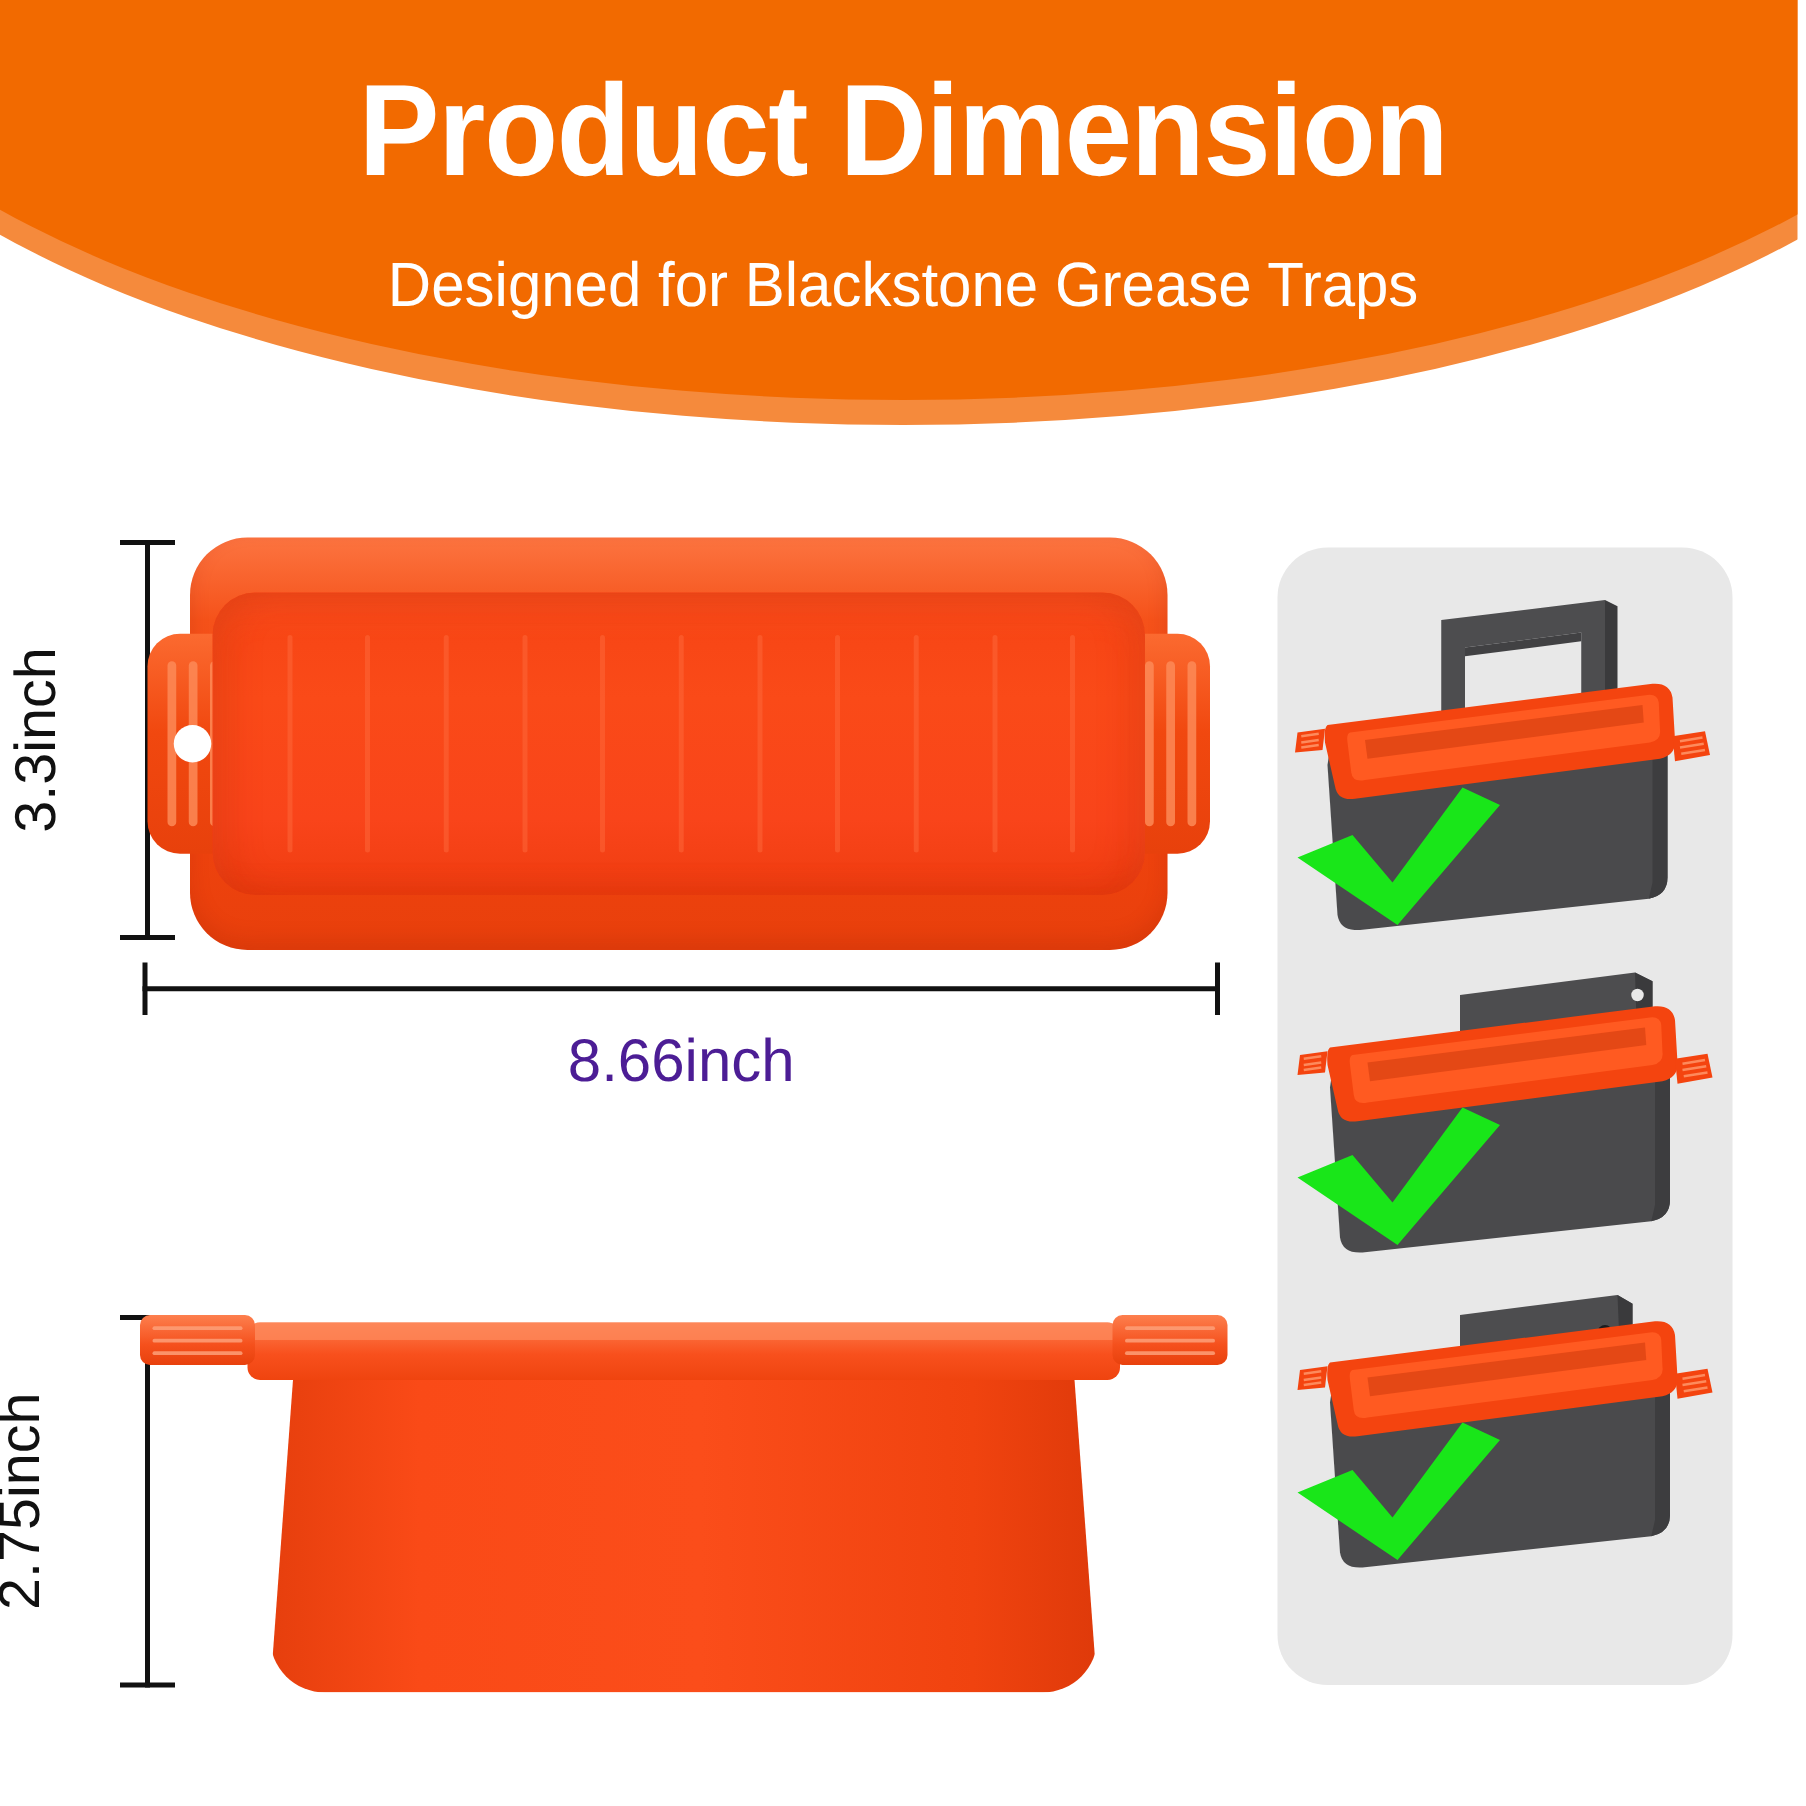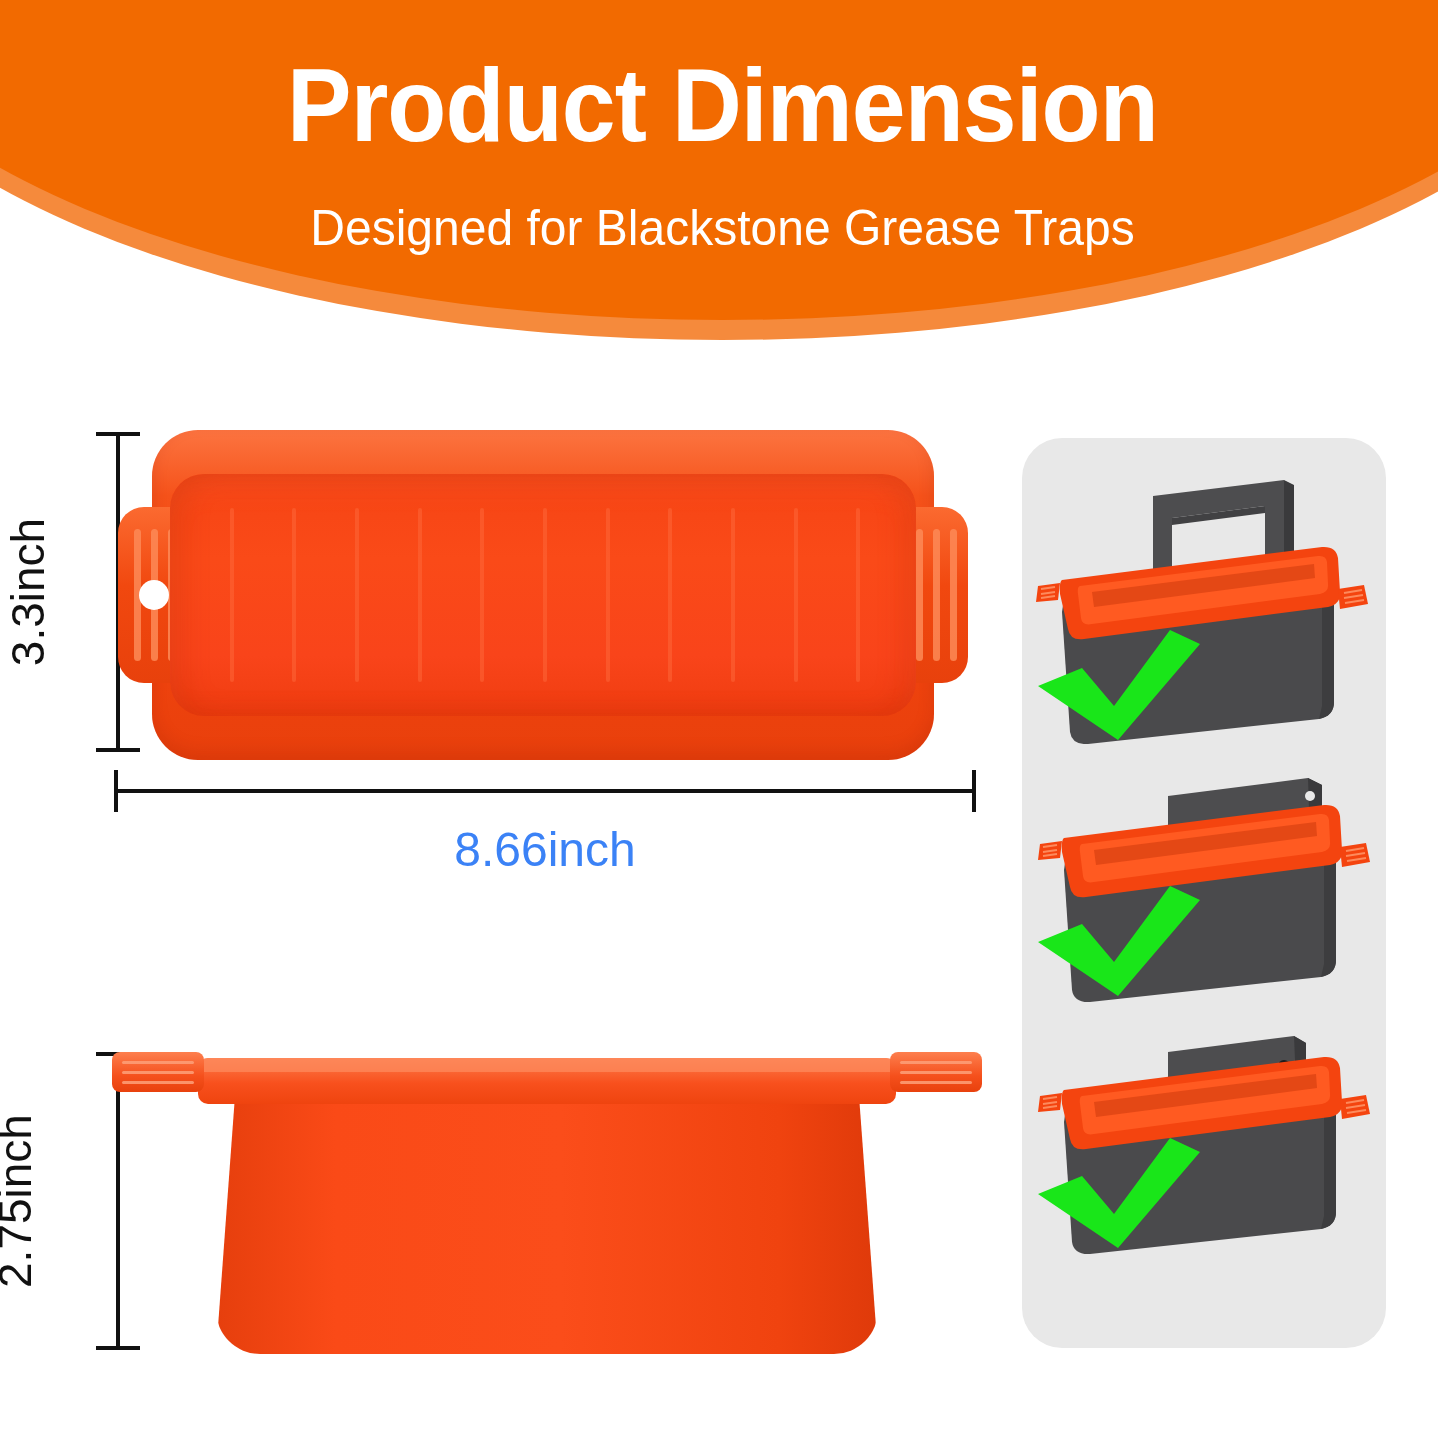--- a/index.html
+++ b/index.html
@@ -55,21 +55,21 @@
     margin-right:-6px;
   }
   .dim-h{position:absolute;}
   .dim-h .line{position:absolute;top:50%;left:0;width:100%;height:4px;background:#111;transform:translateY(-50%);}
   .dim-h .cap{position:absolute;top:50%;width:4px;height:42px;background:#111;transform:translateY(-50%);}
   .dim-h .cap.left{left:0;}
   .dim-h .cap.right{right:0;}
   .dim-h .lbl{
     position:absolute;top:100%;left:50%;
     transform:translateX(-50%);
-    white-space:nowrap;font-size:48px;color:#3b82f6;
+    white-space:nowrap;font-size:48px;color:#4c1d95;
     margin-top:10px;
   }
 
   
   .tray-top{position:absolute;}
   .tray-handle{
     position:absolute;top:50%;transform:translateY(-50%);
     width:72px;height:176px;
     background:linear-gradient(180deg,#fb6a30 0%,#f1480f 45%,#e8410c 100%);
   }

